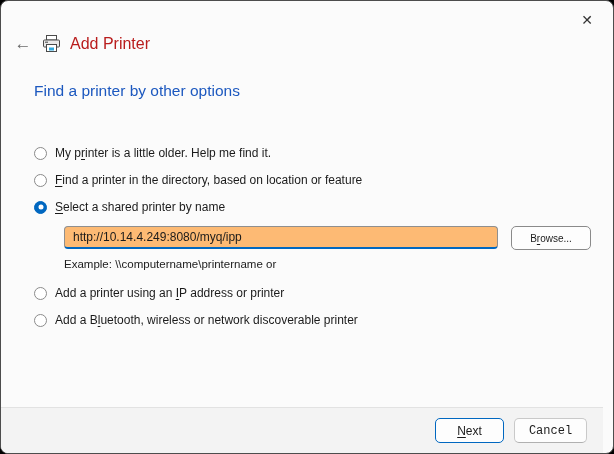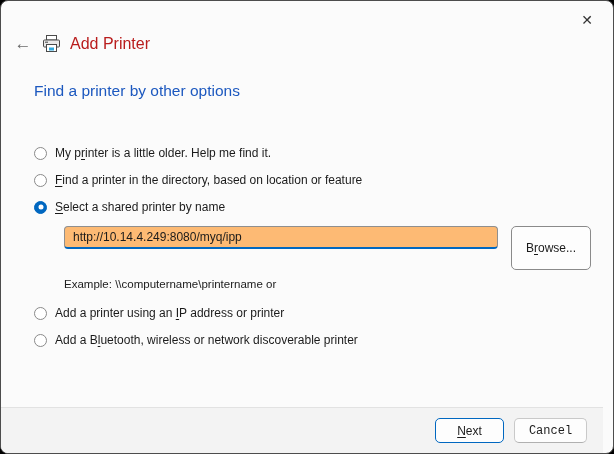--- a/index.html
+++ b/index.html
@@ -29,22 +29,22 @@
   .opt-row.checked .radio::after { content:""; position:absolute; left:50%; top:50%;
            width:5px; height:5px; border-radius:50%; background:#fff;
            transform:translate(-50%,-50%); }
   .accel { text-decoration:underline; text-underline-offset:2px; }
 
   .input-row { display:flex; align-items:flex-start; margin:9px 0 7px 0; padding-left:30px; }
   .url-input { width:434px; height:23px; background:#fdba74; border:1px solid #8f8f8f;
                border-bottom:2px solid #0067c0; border-radius:4px; padding:0 8px;
                font-size:12px; font-family:"Liberation Sans", sans-serif; color:#1b1b1b;
                outline:none; }
-  .browse-btn { margin-left:13px; width:80px; height:44px; background:#fdfdfd;
-                border:1px solid #8a8a8a; border-radius:5px; font-size:12px;
+  .browse-btn { margin-left:13px; width:80px; height:24px; background:#fdfdfd;
+                border:1px solid #8a8a8a; border-radius:5px; font-size:10px;
                 font-family:"Liberation Sans", sans-serif; color:#1b1b1b; }
   .example { padding-left:30px; font-size:11.5px; line-height:15px; color:#202020;
              margin-bottom:13px; }
 
   
   .footer { position:absolute; left:0; right:10px; bottom:0; height:46px; background:#f3f3f3;
             border-top:1px solid #e2e2e2; display:flex; align-items:center;
             justify-content:flex-end; padding-right:16px; gap:10px; }
   .btn { height:25px; background:#fdfdfd; border-radius:5px; font-size:12px;
          font-family:"Liberation Sans", sans-serif; color:#1b1b1b;

